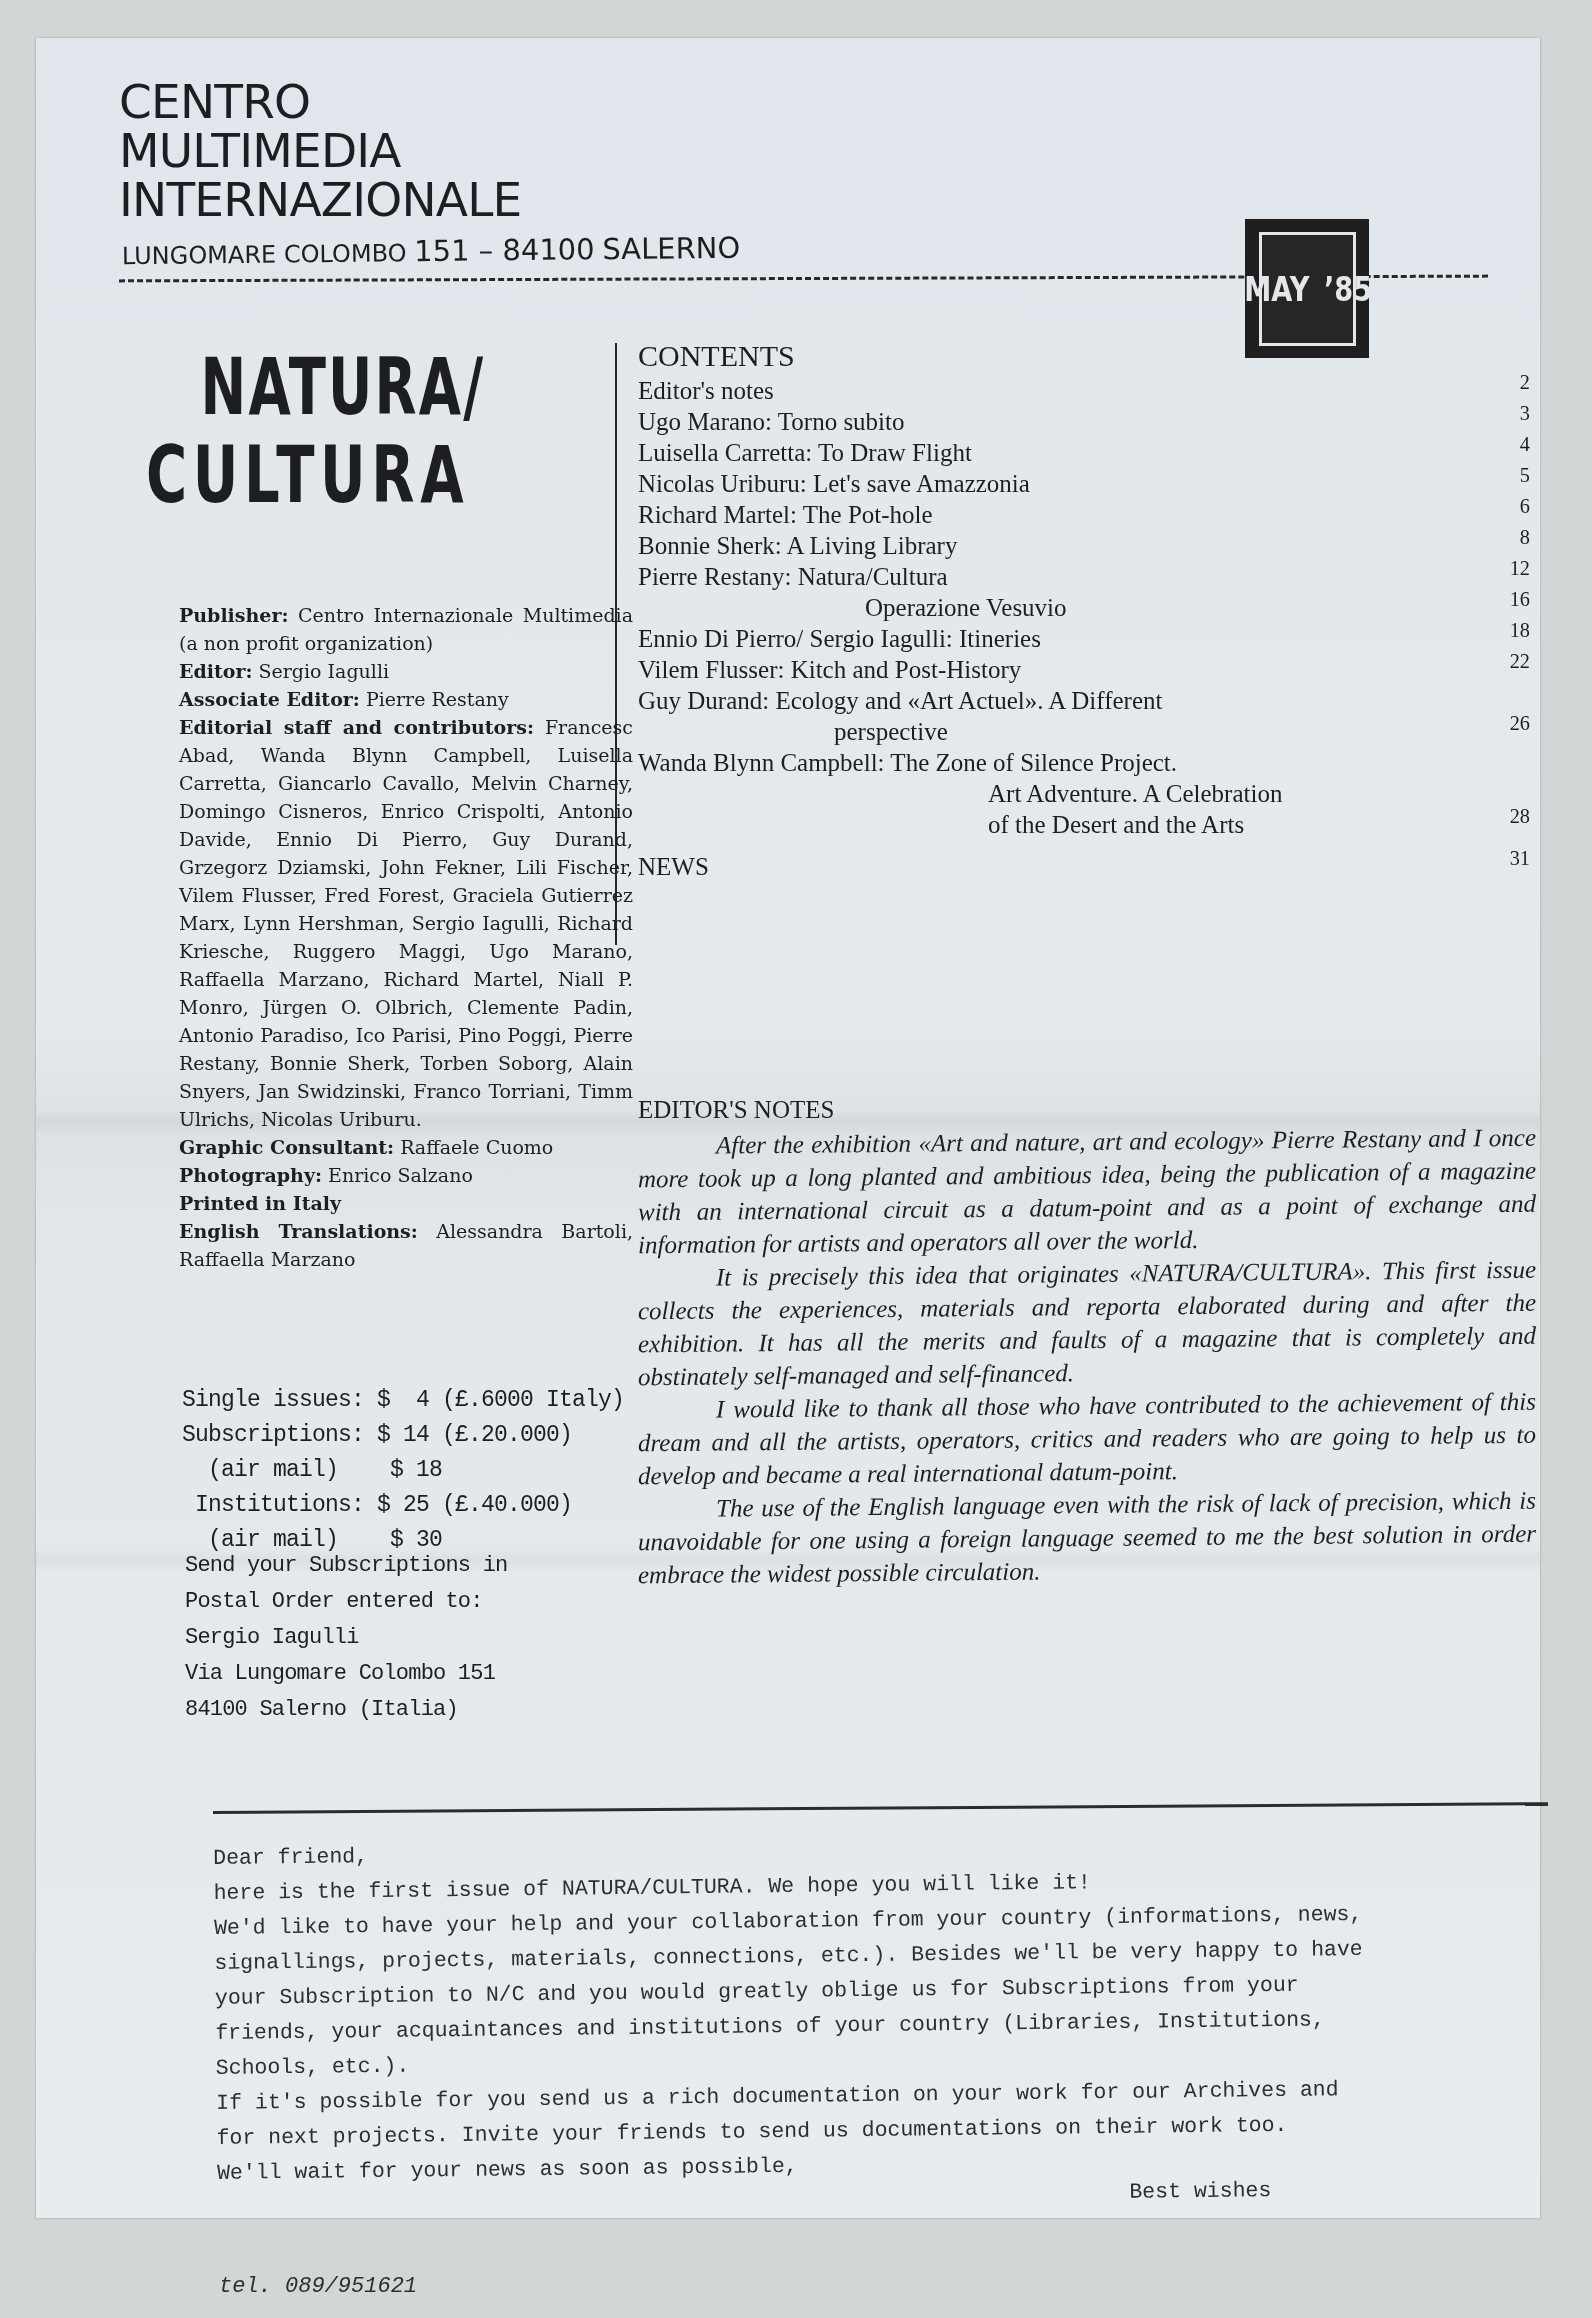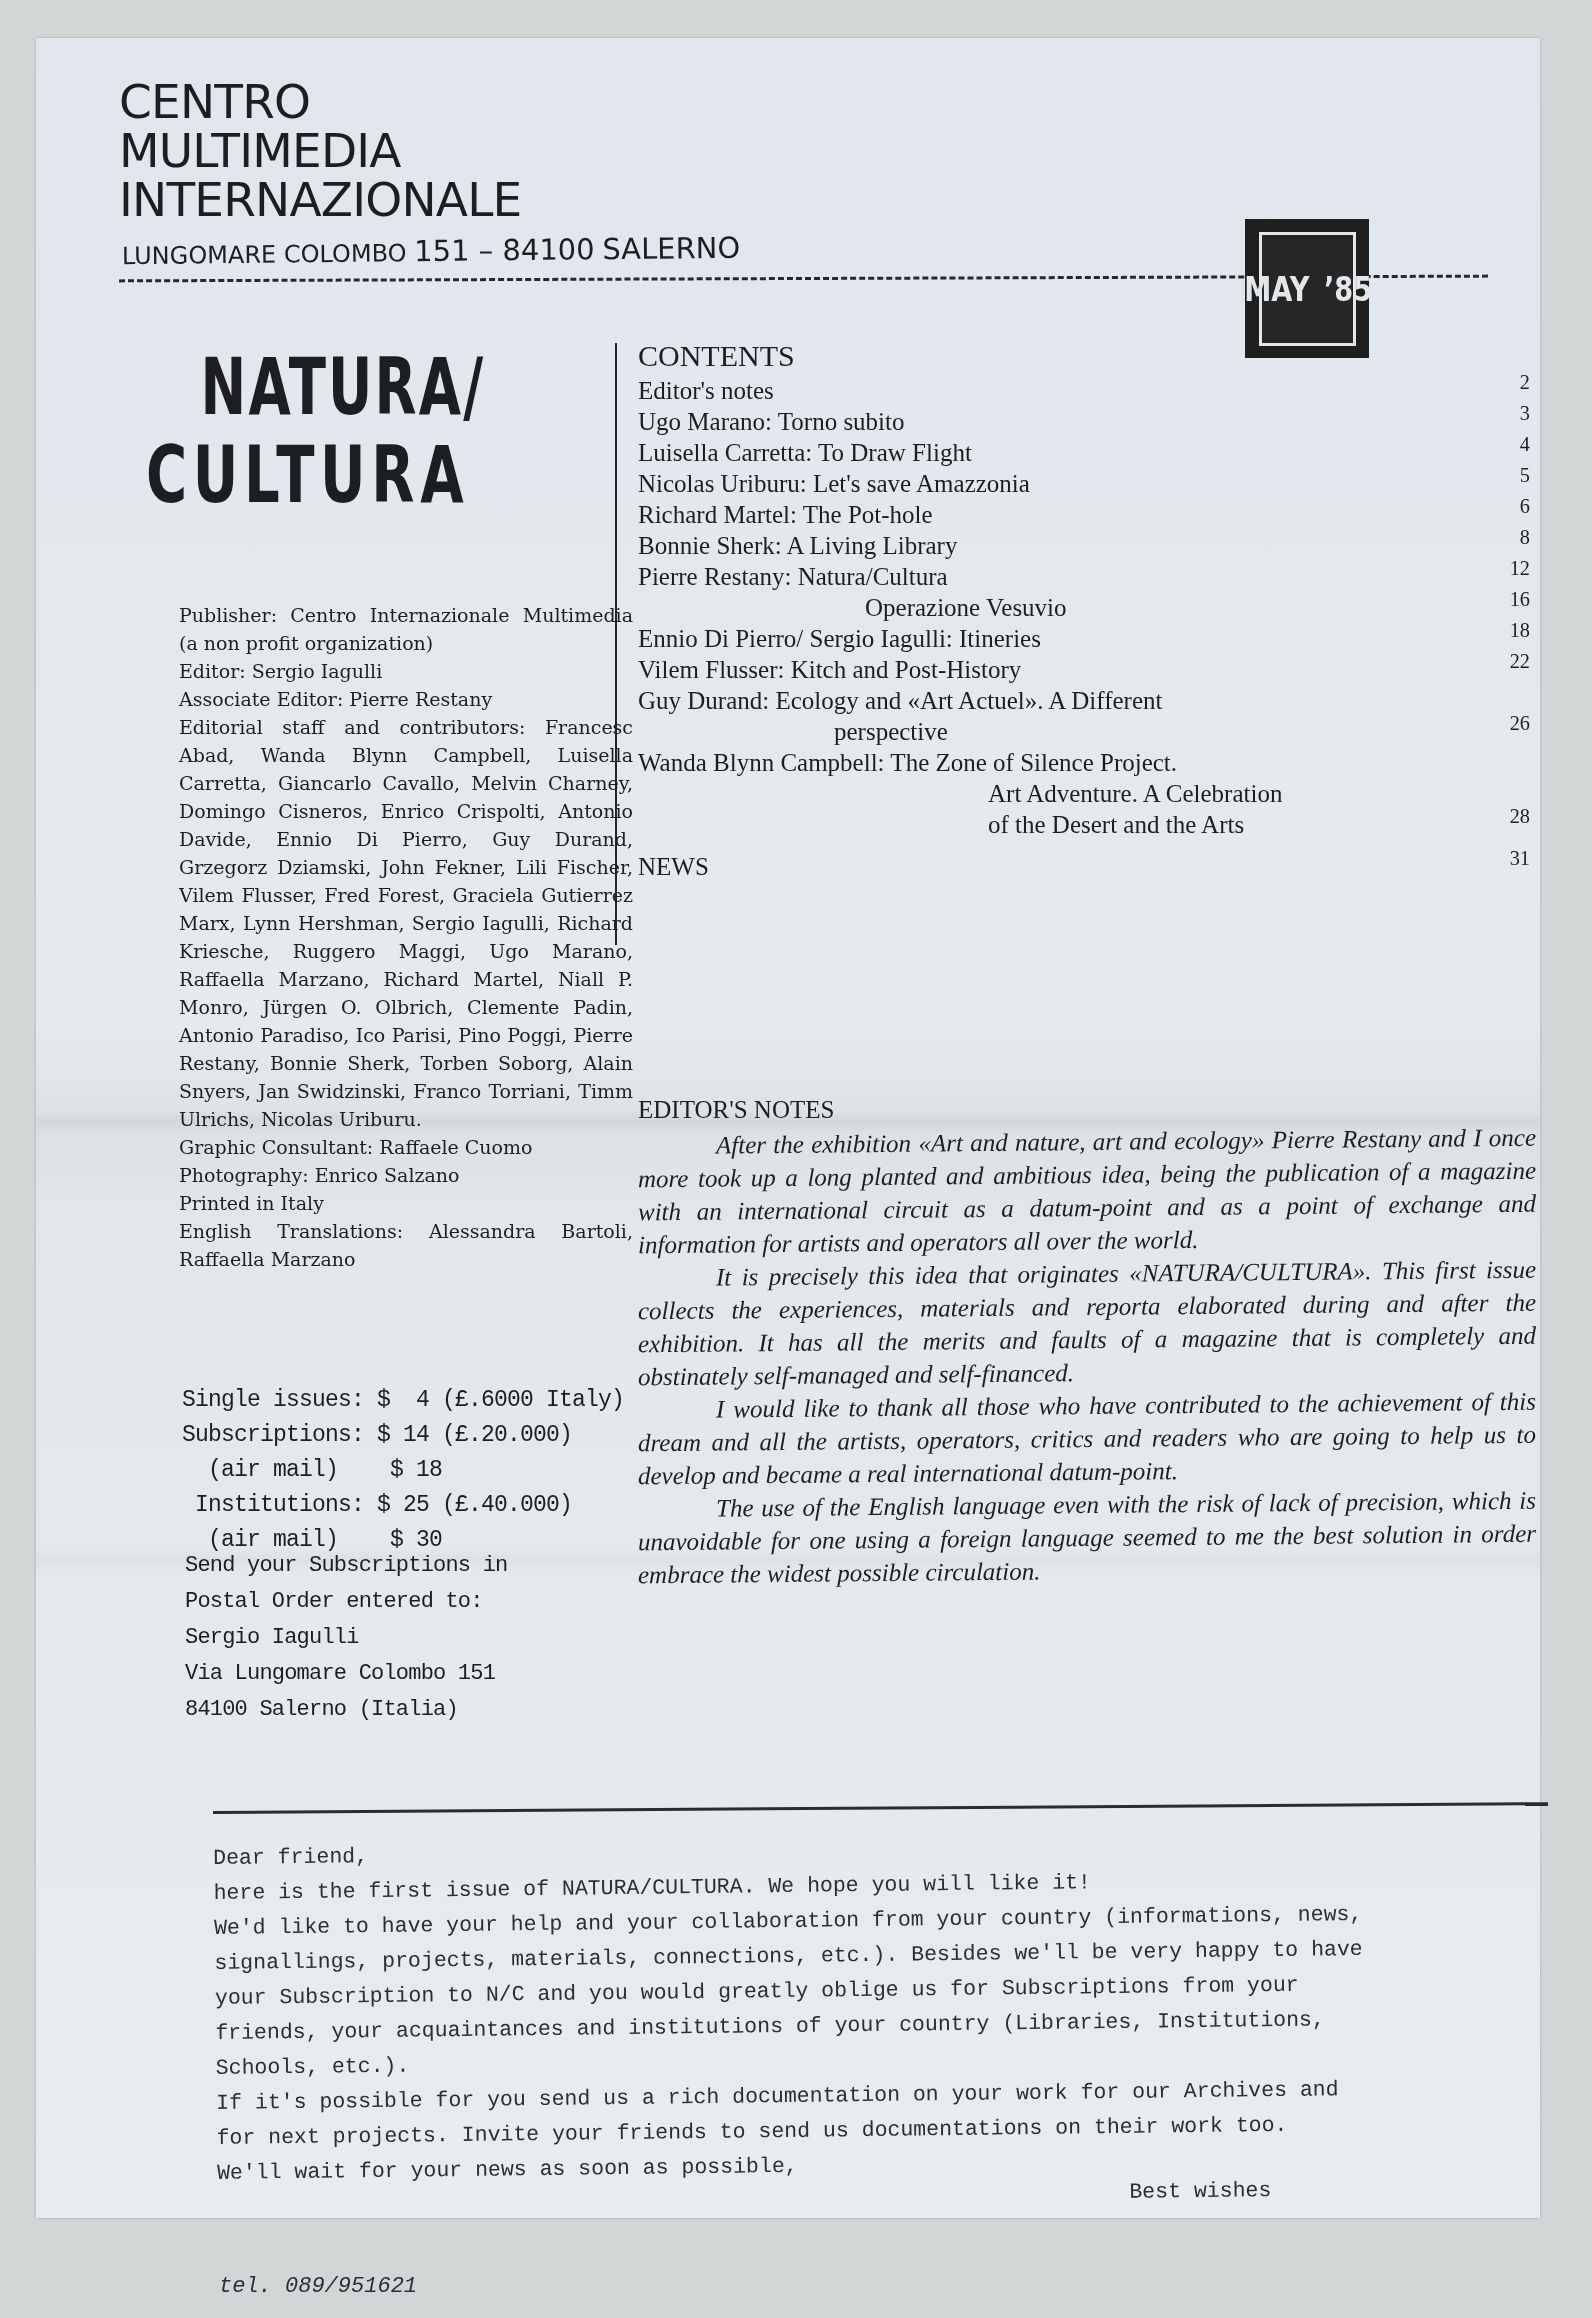--- a/index.html
+++ b/index.html
@@ -41,21 +41,21 @@
 
   .title { position:absolute; left:110px; top:305px;
     font-family:"DejaVu Sans", sans-serif; font-weight:bold; font-size:78px; line-height:88px; }
   .title .l1 { display:block; padding-left:78px; transform:scaleX(0.7); transform-origin:left; letter-spacing:3.1px; white-space:nowrap; }
   .title .l2 { display:block; transform:scaleX(0.72); transform-origin:left; letter-spacing:7.8px; white-space:nowrap; }
 
   .vline { position:absolute; left:579px; top:305px; width:2.3px; height:602px; background:#23262b; }
 
   .masthead { position:absolute; left:143px; top:563px; width:454px;
     font-size:19px; line-height:28px; text-align:justify; }
-  .masthead b { font-weight:normal; }
+  .masthead b { font-weight:bold; }
   .masthead p { margin:0; }
 
   .prices { position:absolute; left:146px; top:1345px; font-family:"Liberation Mono", monospace;
     font-size:23px; line-height:35px; white-space:pre; letter-spacing:-0.8px; }
   .send { position:absolute; left:149px; top:1510px; font-family:"Liberation Mono", monospace;
     font-size:22px; line-height:36px; letter-spacing:-0.8px; }
   .send div { white-space:nowrap; }
 
   .contents { position:absolute; left:602px; top:301px; width:892px;
     font-family:"Liberation Serif", serif; font-size:25px; }

